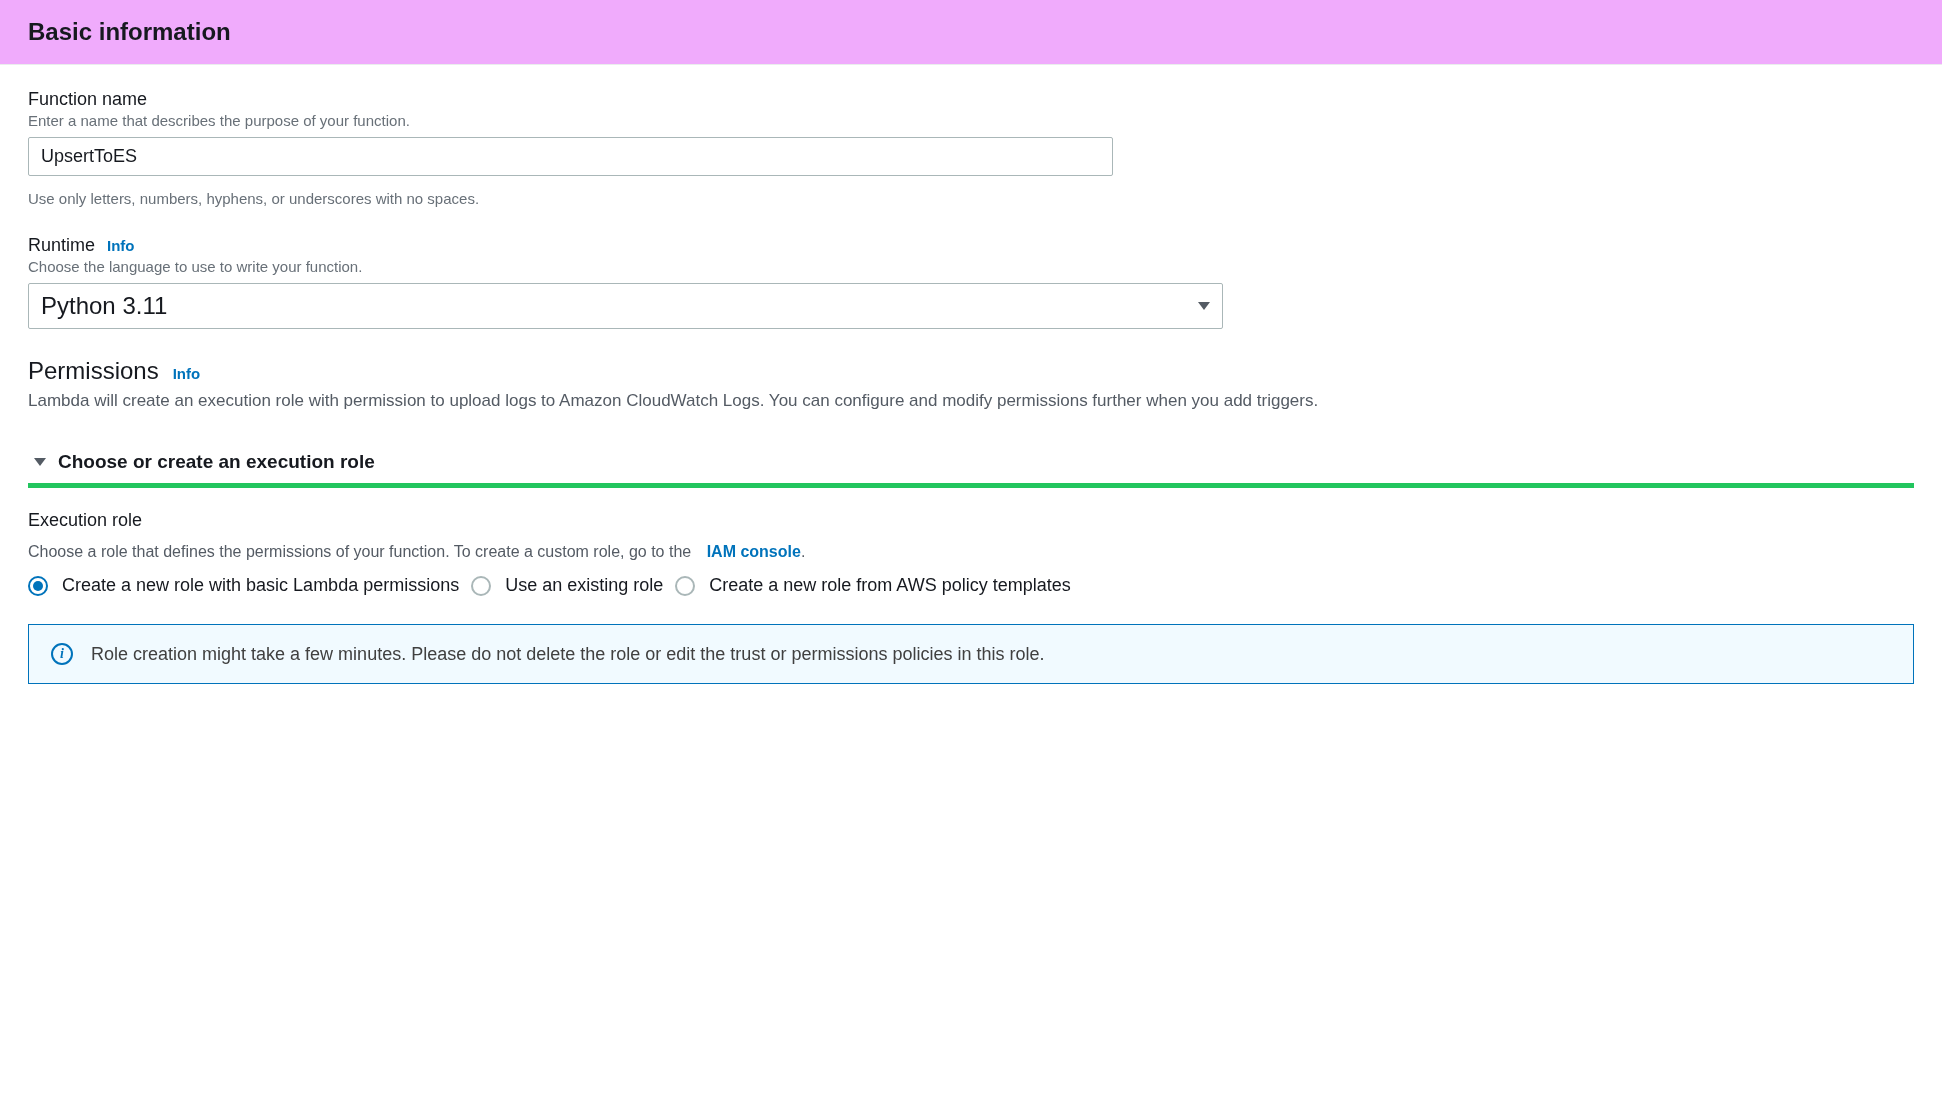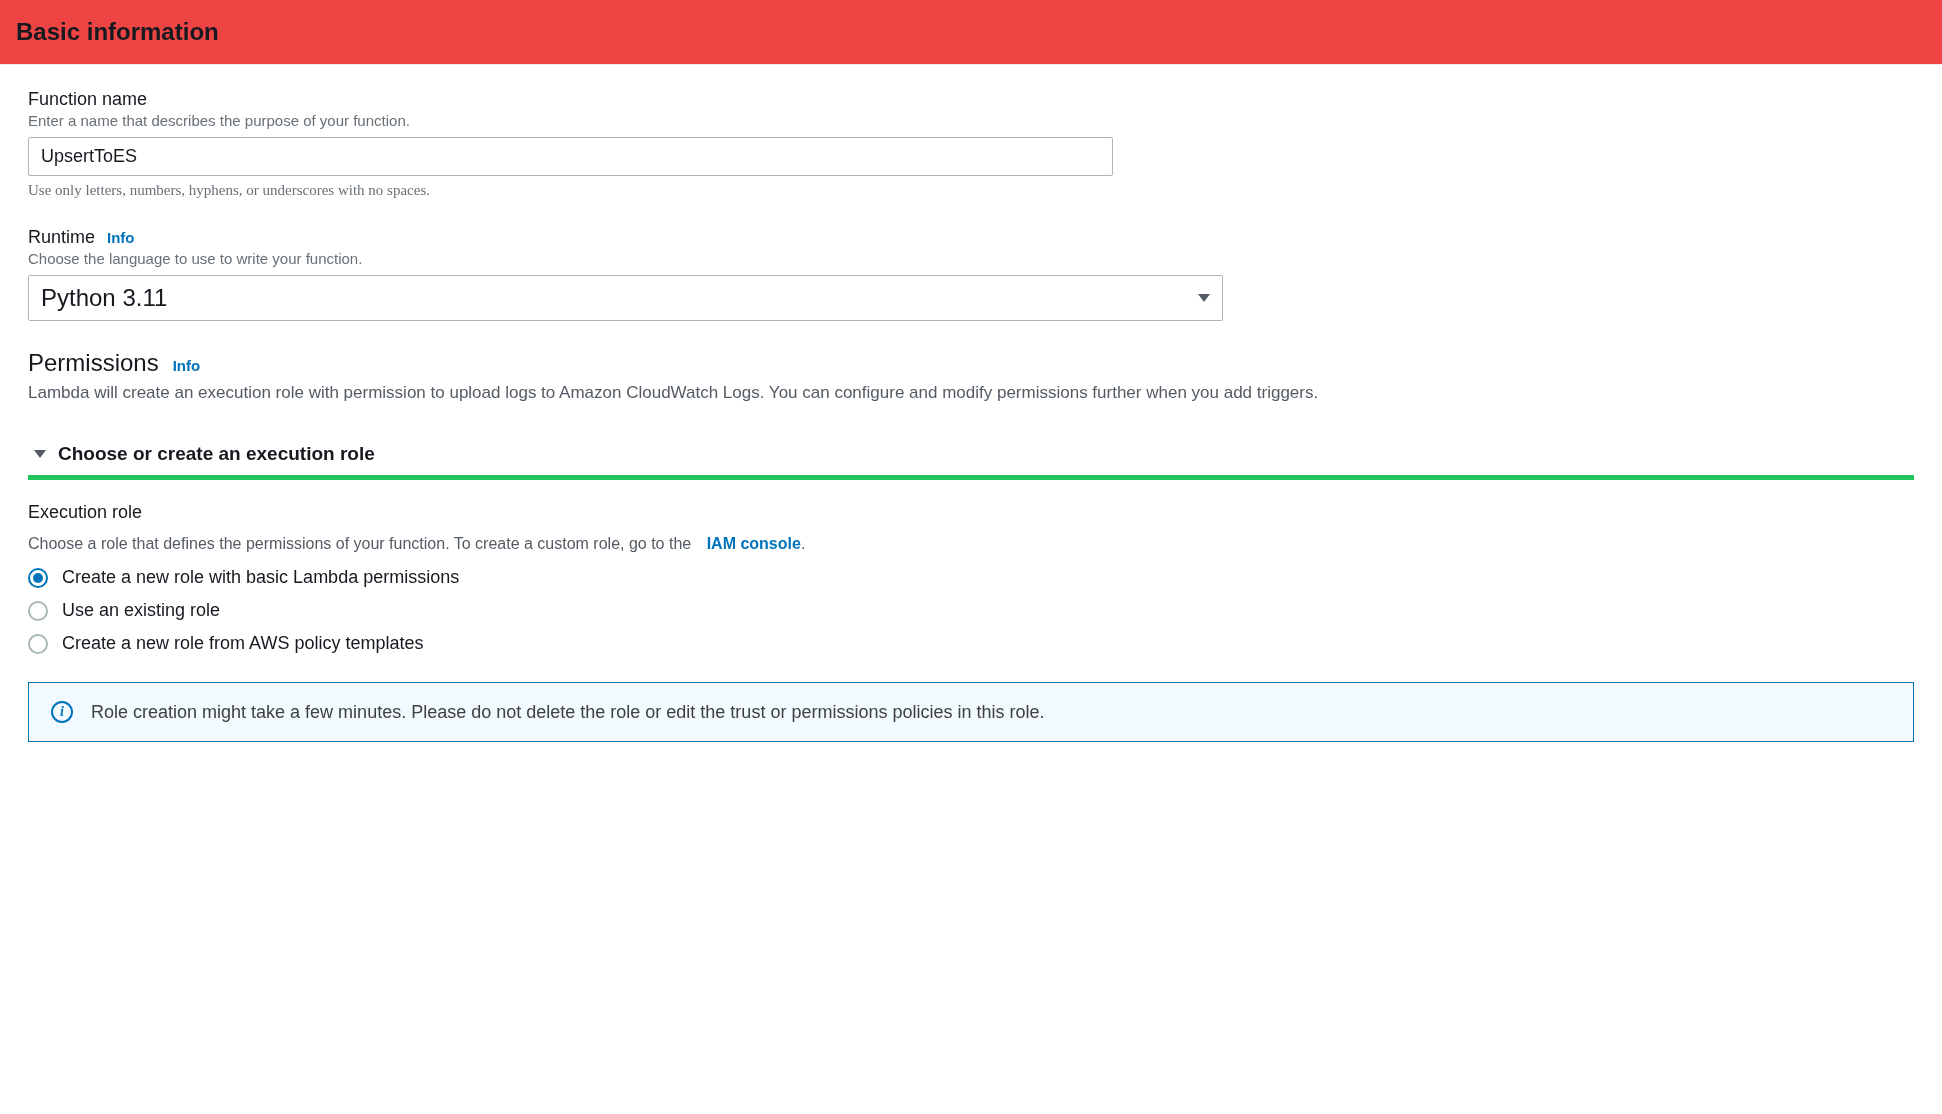--- a/index.html
+++ b/index.html
@@ -7,23 +7,23 @@
       margin: 0;
       padding: 0;
     }
     body {
       font-family: "Amazon Ember", "Helvetica Neue", Arial, sans-serif;
       background: #ffffff;
       color: #16191f;
       font-size: 14px;
     }
     .panel-header {
-      padding: 18px 16px;
+      padding: 18px 28px;
       border-bottom: 1px solid #eaeded;
-      background: #ef4444;
+      background: #f0abfc;
     }
     .panel-header h2 {
       font-size: 24px;
       font-weight: 700;
       color: #16191f;
     }
     .panel-body {
       padding: 24px 28px 0 28px;
       background: #ffffff;
     }
@@ -41,22 +41,21 @@
       text-align: right;
     }
     .field-description {
       font-size: 15px;
       color: #687078;
       margin-bottom: 8px;
     }
     .field-constraint {
       font-size: 15px;
       color: #687078;
-      margin-top: 6px;
-      font-family: Liberation Serif, serif;
+      margin-top: 14px;
     }
     .info-link {
       font-size: 15px;
       font-weight: 700;
       color: #0073bb;
       text-decoration: none;
       cursor: pointer;
     }
     .text-input {
       width: 1085px;
@@ -146,21 +145,20 @@
       text-decoration: none;
       font-weight: 700;
       cursor: pointer;
       margin-left: 11px;
     }
     .period {
       color: #545b64;
     }
     .radio-group {
       display: flex;
-      flex-direction: column;
       gap: 12px;
       margin-bottom: 28px;
     }
     .radio-item {
       display: flex;
       align-items: center;
       gap: 14px;
       cursor: pointer;
     }
     .radio-circle {

